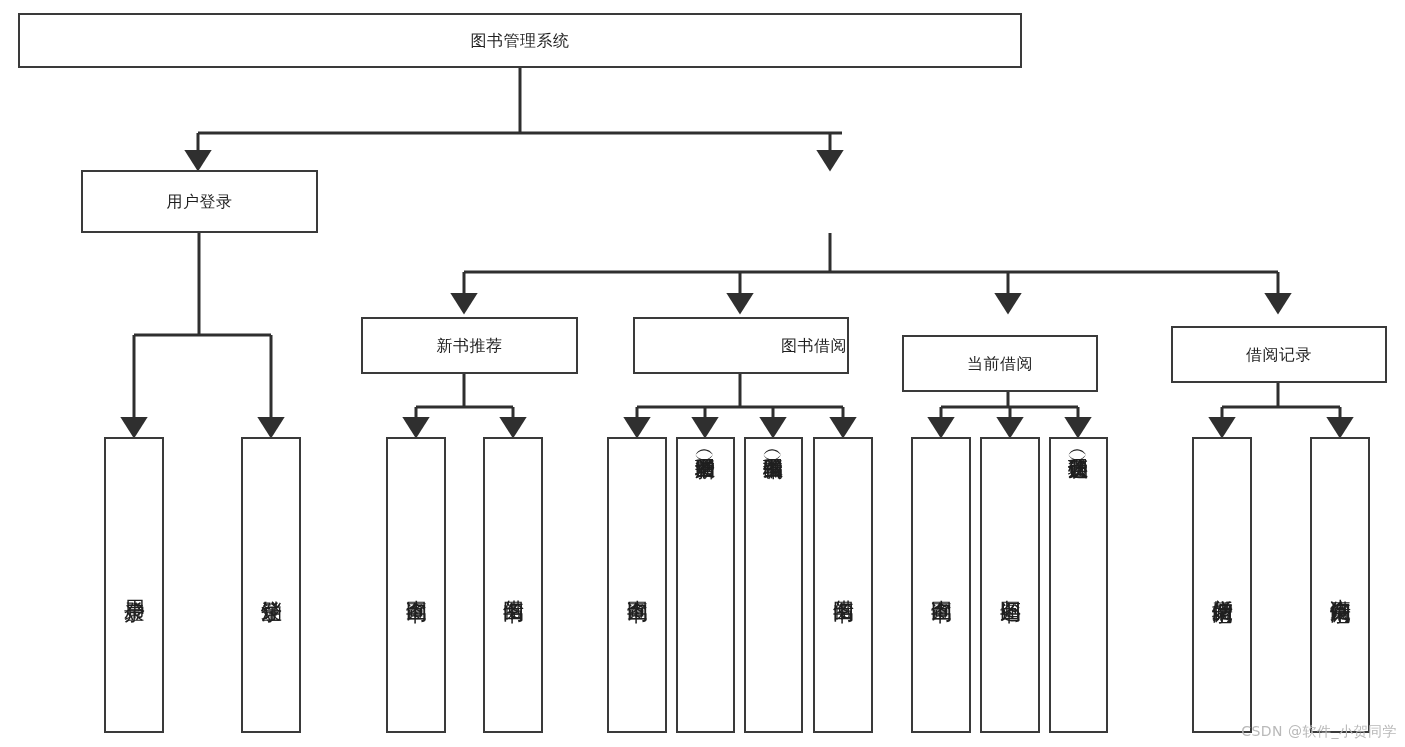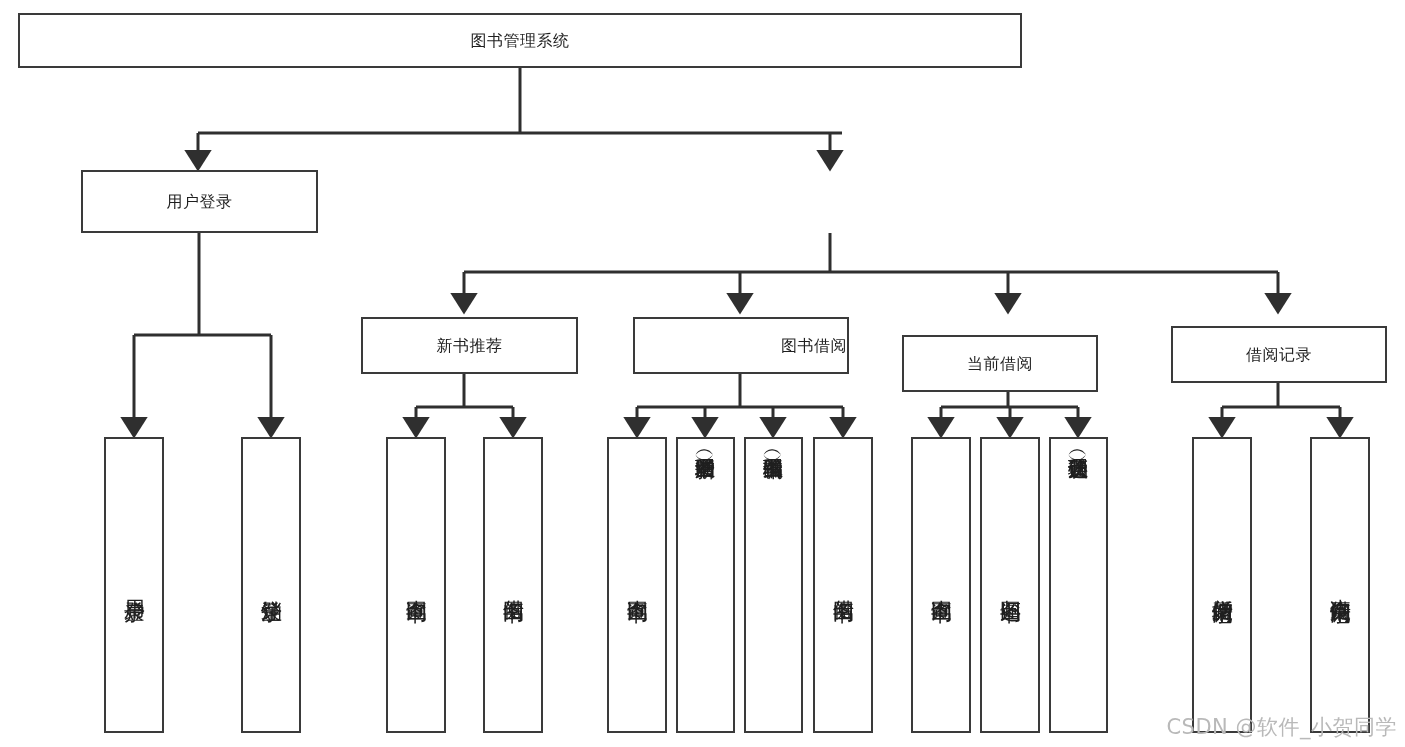--- a/index.html
+++ b/index.html
@@ -68,21 +68,21 @@
     letter-spacing: 0px;
   }
   .node.v.mid {
     align-items: center;
     padding-top: 0;
   }
   #watermark {
     position: absolute;
     right: 8px;
     bottom: 6px;
-    font-size: 21px;
+    font-size: 14px;
     color: #b9b9b9;
     letter-spacing: 0.5px;
     z-index: 5;
     white-space: nowrap;
   }
 </style>
 </head>
 <body>
 
 <div id="canvas">

